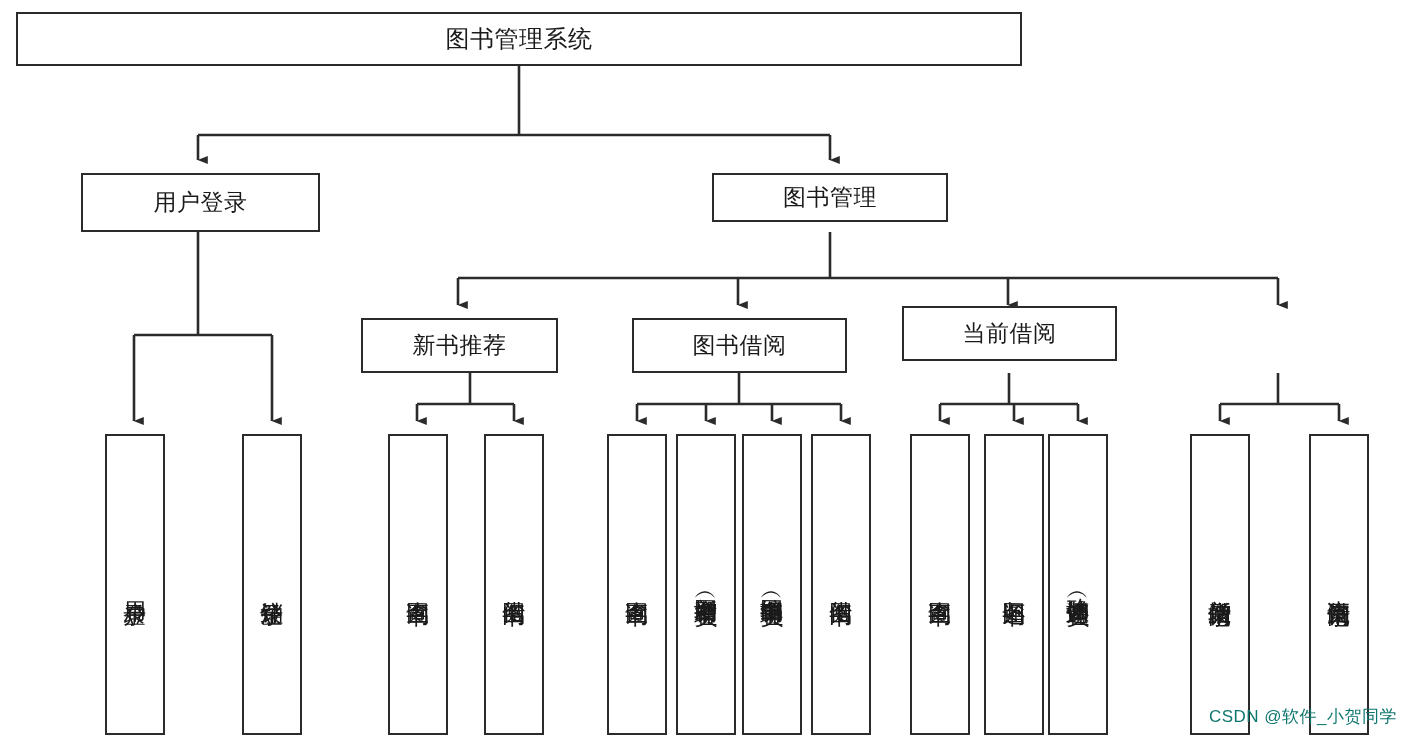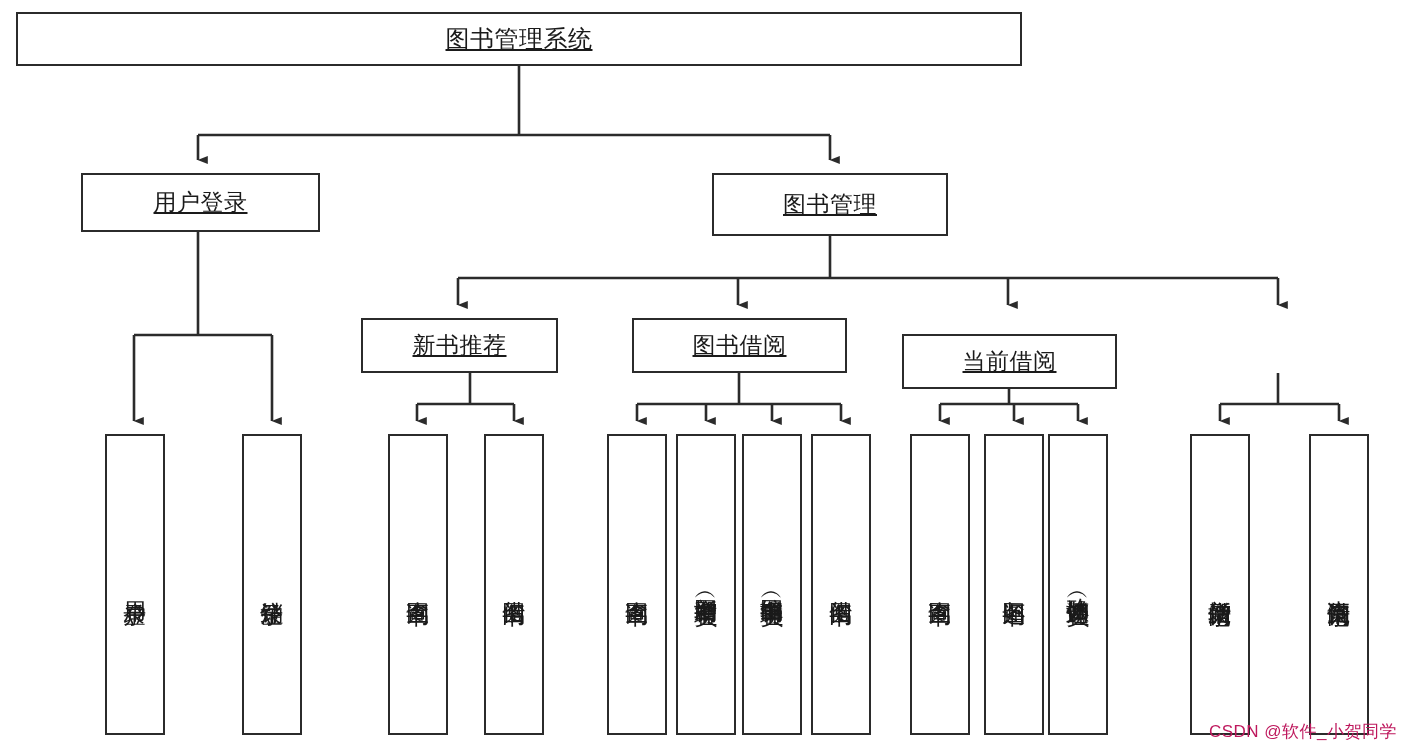--- a/index.html
+++ b/index.html
@@ -32,21 +32,20 @@
     display: flex;
     align-items: center;
     justify-content: center;
     color: #1a1a1a;
   }
   .node-h {
     font-size: 23px;
     letter-spacing: 0.5px;
     line-height: 1.1;
     white-space: nowrap;
-    text-decoration: underline;
   }
   .node-root .node-h {
     font-size: 24px;
   }
   .node-v {
     align-items: center;
     justify-content: center;
   }
   .vtext {
     writing-mode: vertical-rl;
@@ -54,23 +53,23 @@
     font-size: 23px;
     line-height: 1.32;
     letter-spacing: 1px;
     text-align: center;
     white-space: nowrap;
     display: block;
   }
   .watermark {
     position: absolute;
     right: 8px;
-    bottom: 4px;
+    bottom: 19px;
     font-size: 17px;
-    color: #be185d;
+    color: #0f766e;
     letter-spacing: 0.5px;
     white-space: nowrap;
     pointer-events: none;
     margin-top: 42px;
   }
 </style>
 </head>
 <body>
 
 <div id="canvas">
@@ -125,31 +124,31 @@
     </g>
   </svg>
 
   <div class="node node-root" style="left:16px; top:12px; width:1006px; height:54px;">
     <span class="node-h">图书管理系统</span>
   </div>
 
   <div class="node" style="left:81px; top:173px; width:239px; height:59px;">
     <span class="node-h">用户登录</span>
   </div>
-  <div class="node" style="left:712px; top:173px; width:236px; height:63px;">
+  <div class="node" style="left:712px; top:173px; width:236px; height:49px;">
     <span class="node-h">图书管理</span>
   </div>
 
   <div class="node" style="left:361px; top:318px; width:197px; height:55px;">
     <span class="node-h">新书推荐</span>
   </div>
   <div class="node" style="left:632px; top:318px; width:215px; height:55px;text-align:right;">
     <span class="node-h">图书借阅</span>
   </div>
-  <div class="node" style="left:902px; top:334px; width:215px; height:55px;">
+  <div class="node" style="left:902px; top:306px; width:215px; height:55px;">
     <span class="node-h">当前借阅</span>
   </div>
 
   <div class="node node-v" style="left:105px; top:434px; width:60px; height:301px;">
     <span class="vtext">用户登录</span>
   </div>
   <div class="node node-v" style="left:242px; top:434px; width:60px; height:301px;">
     <span class="vtext">注销登录</span>
   </div>
 

